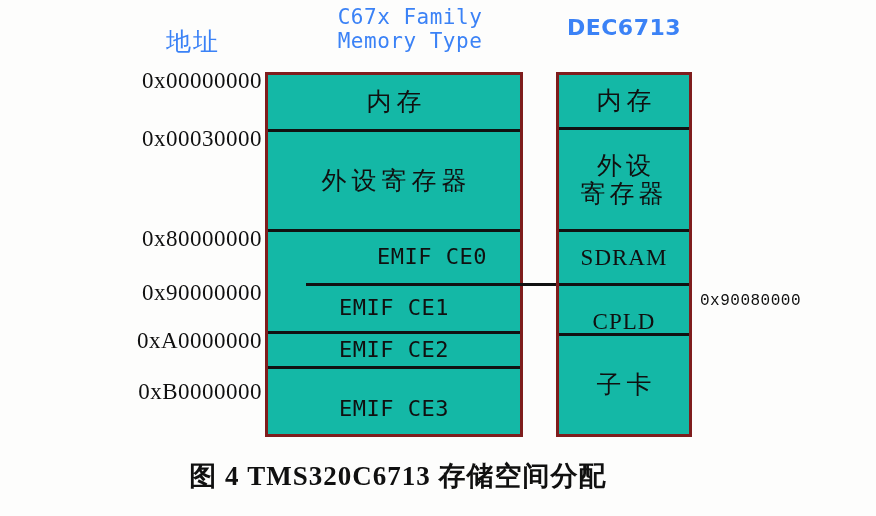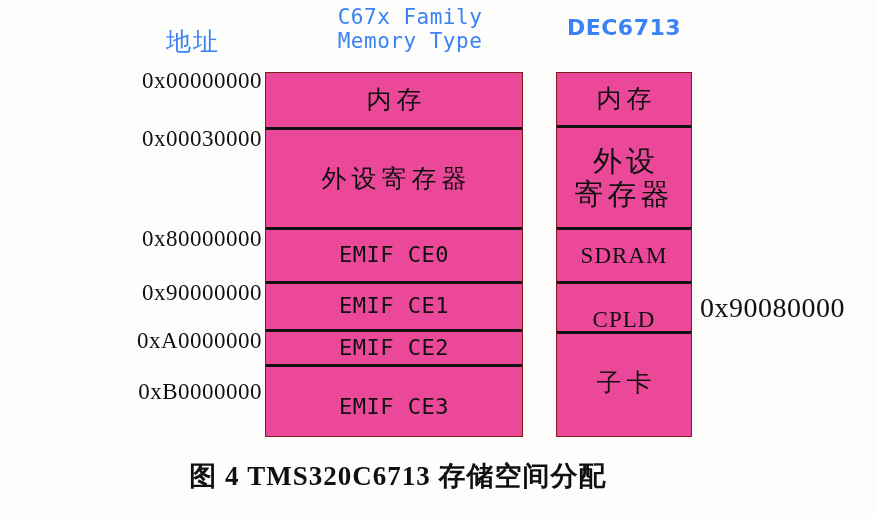--- a/index.html
+++ b/index.html
@@ -58,22 +58,22 @@
   .addr-left {
     left: 110px;
     width: 152px;
     text-align: right;
     padding-right: 4px;
   }
 
   
   .map-box {
     position: absolute;
-    border: 1px solid #7f1d1d;
-    background: #ec4899;
+    border: 3px solid #7f1d1d;
+    background: #14b8a6;
     box-sizing: border-box;
   }
   #box-c67x { left: 265px; top: 72px; width: 258px; height: 365px; }
   #box-dec  { left: 556px; top: 72px; width: 136px; height: 365px; }
 
   .seg {
     position: absolute;
     left: 0;
     width: 100%;
     box-sizing: border-box;
@@ -92,21 +92,21 @@
     white-space: pre-line;
   }
   .lbl-cjk {
     font-family: "Liberation Serif", "DejaVu Serif", serif;
     font-size: 25px;
     letter-spacing: 5px;
     text-indent: 5px;
   }
   .lbl-cjk-sm {
     font-family: "Liberation Serif", "DejaVu Serif", serif;
-    font-size: 29px;
+    font-size: 25px;
     letter-spacing: 4px;
     text-indent: 4px;
   }
   .lbl-mono {
     font-family: "DejaVu Sans Mono", "Liberation Mono", monospace;
     font-size: 22px;
     letter-spacing: 0.5px;
   }
   .lbl-serif {
     font-family: "Liberation Serif", "DejaVu Serif", serif;
@@ -117,22 +117,22 @@
     font-family: "DejaVu Sans Mono", "Liberation Mono", monospace;
     font-size: 21px;
     letter-spacing: 0.5px;
   }
 
   
   #addr-callout {
     position: absolute;
     left: 700px;
     top: 292px;
-    font-family: Liberation Serif, serif;
-    font-size: 28px;
+    font-family: Liberation Mono, monospace;
+    font-size: 16px;
     letter-spacing: 0.5px;
     white-space: nowrap;
   }
 
   
   #caption {
     position: absolute;
     left: 0;
     top: 458px;
     width: 796px;
@@ -162,21 +162,21 @@
   <div class="addr addr-left" style="top:328px;">0xA0000000</div>
   <div class="addr addr-left" style="top:379px;">0xB0000000</div>
 
   <div class="map-box" id="box-c67x">
     <div class="seg" style="top:0px;   height:57px;">
       <span class="seg-label lbl-cjk">内存</span>
     </div>
     <div class="seg" style="top:57px;  height:100px;">
       <span class="seg-label lbl-cjk">外设寄存器</span>
     </div>
-    <div class="seg" style="top:157px; height:54px;">
+    <div class="seg" style="top:157px; height:54px;margin-left:38px;">
       <span class="seg-label lbl-mono">EMIF CE0</span>
     </div>
     <div class="seg" style="top:211px; height:48px;">
       <span class="seg-label lbl-mono">EMIF CE1</span>
     </div>
     <div class="seg" style="top:259px; height:35px;">
       <span class="seg-label lbl-mono">EMIF CE2</span>
     </div>
     <div class="seg last" style="top:310px; height:49px;">
       <span class="seg-label lbl-mono">EMIF CE3</span>

